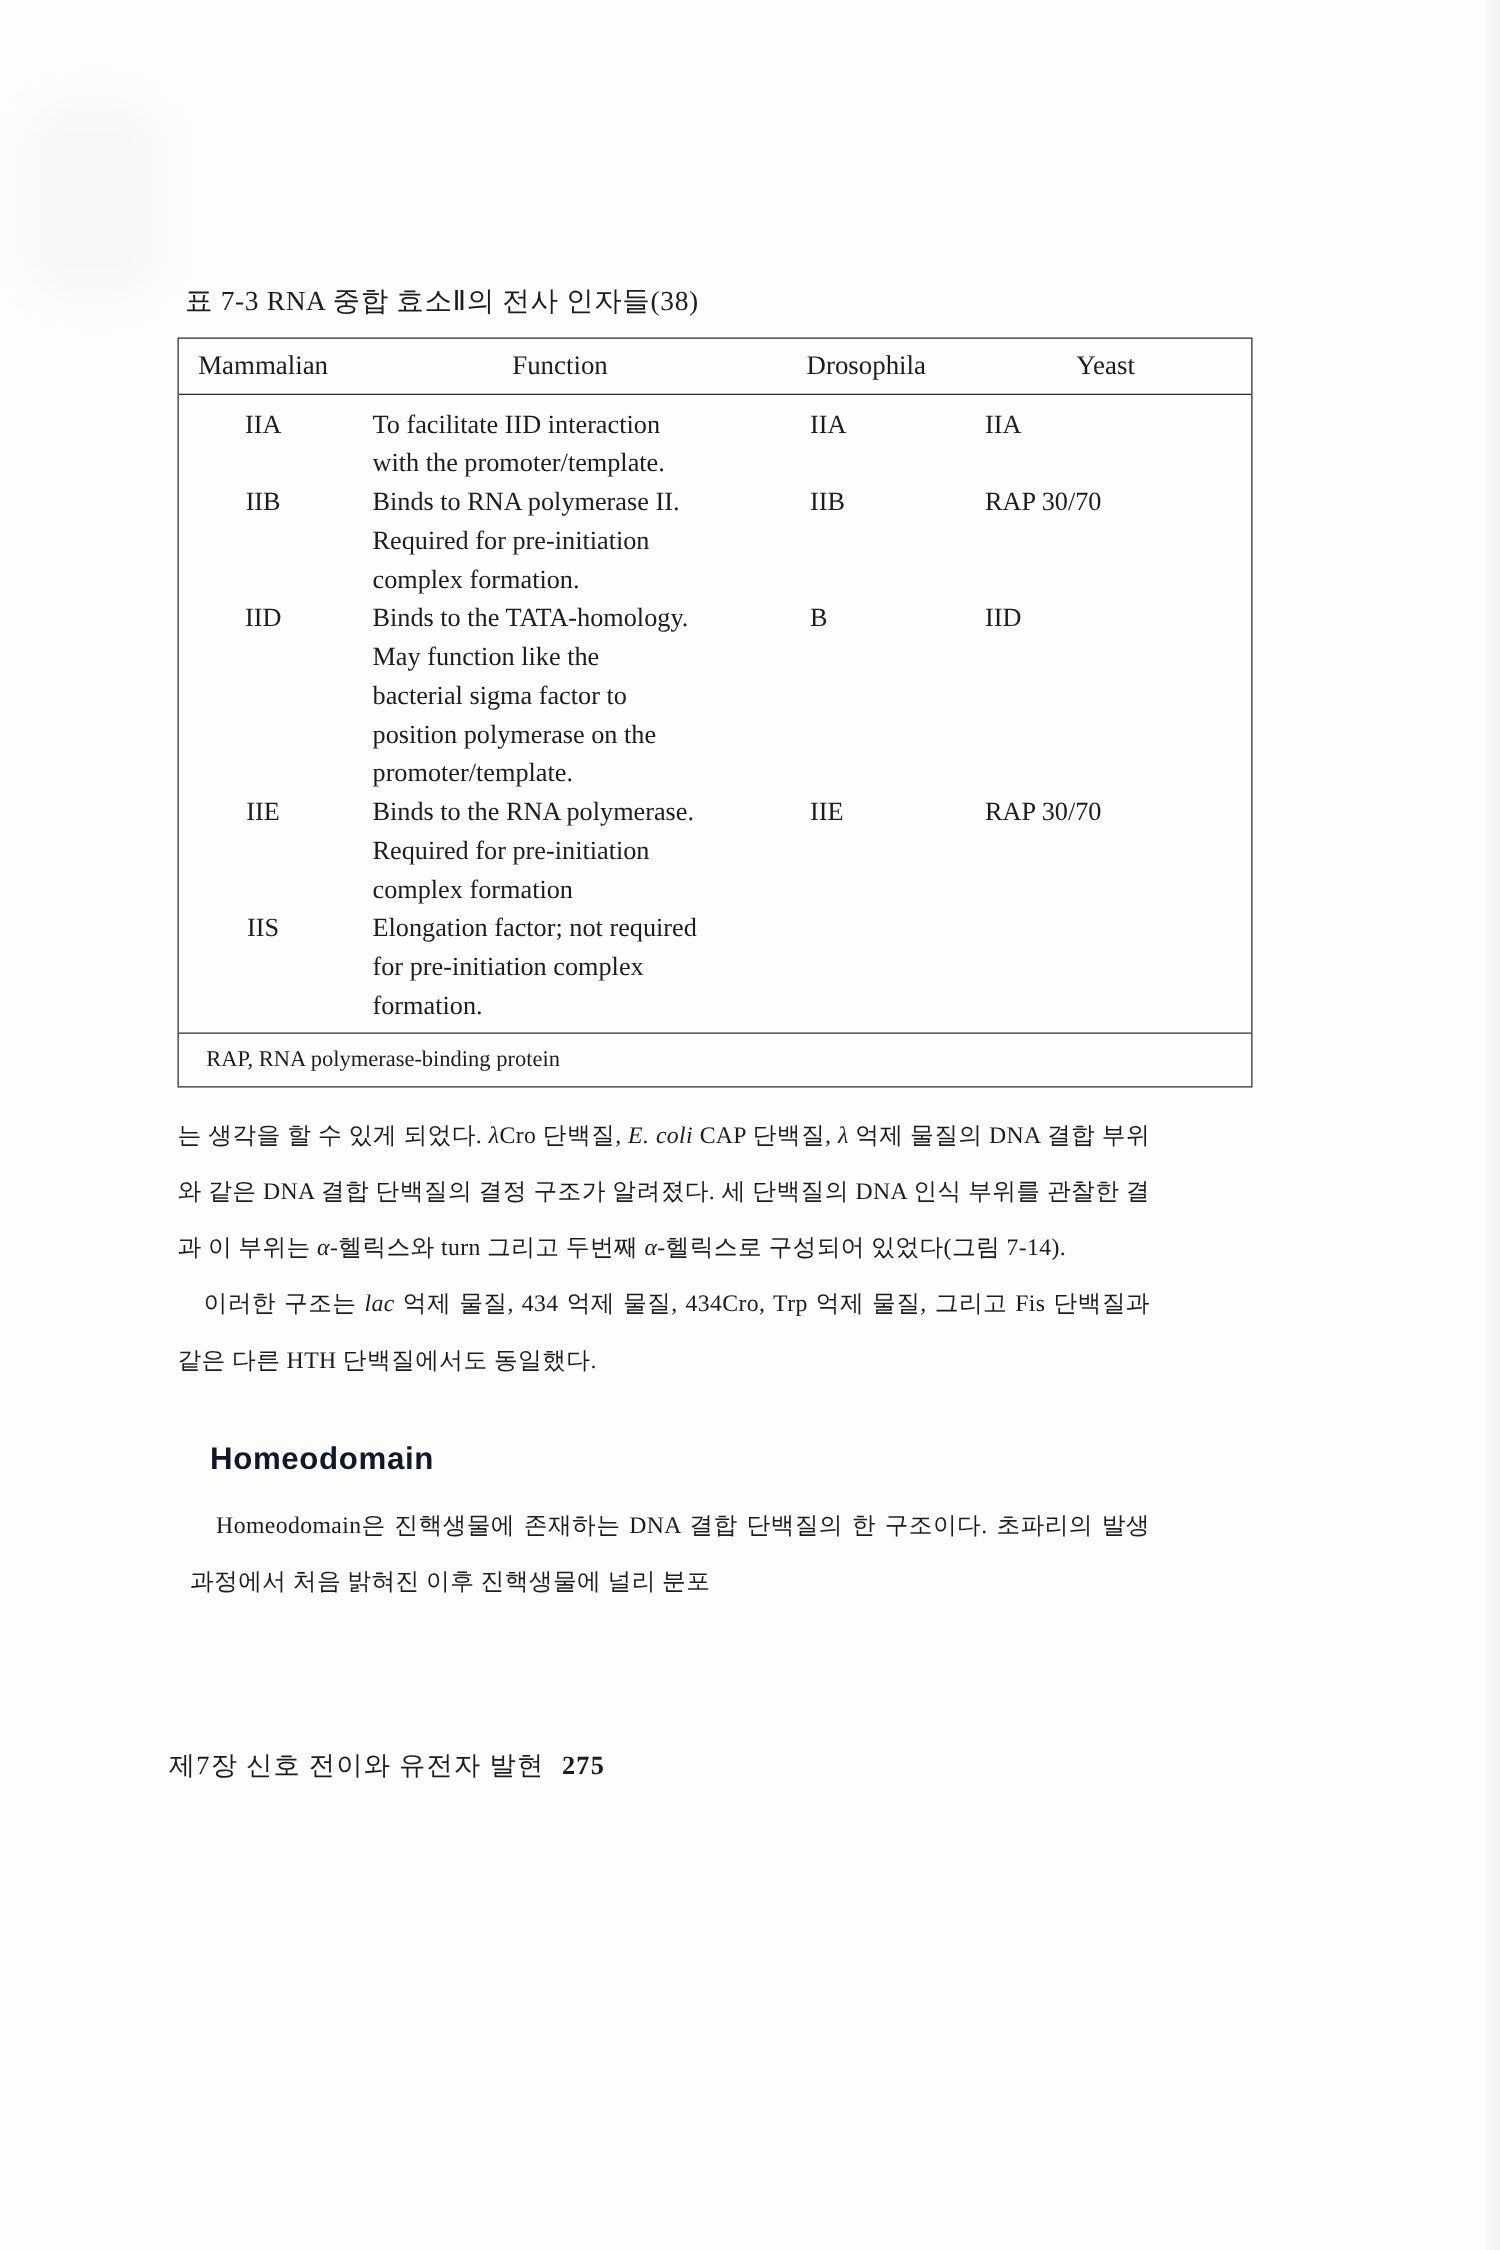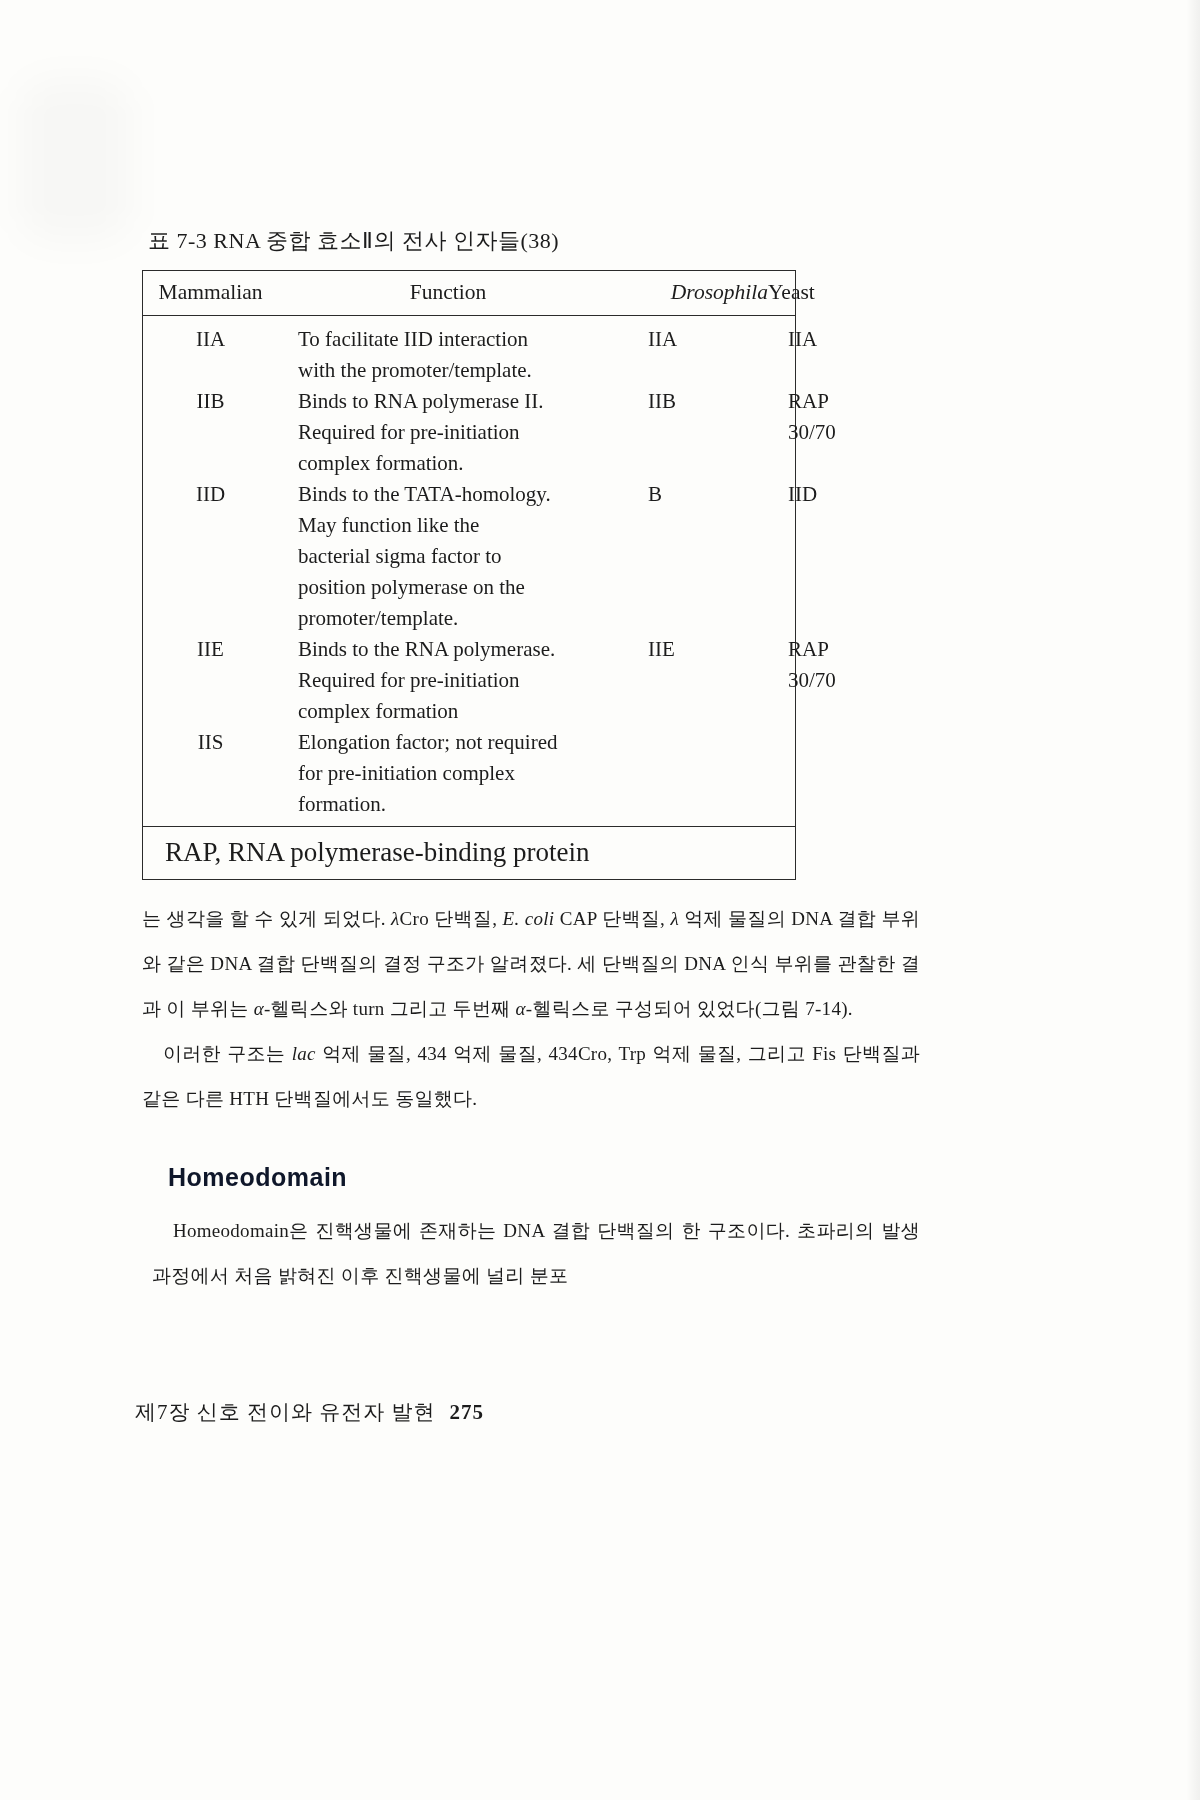--- a/index.html
+++ b/index.html
@@ -21,45 +21,45 @@
   }
   .content{
     position:absolute;left:142px;top:228px;width:778px;
   }
   .caption{
     font-size:22px;line-height:26px;margin:0 0 16px 6px;
     letter-spacing:0.5px;
   }
   .ftable{
     border:1.6px solid #2b2b2b;
-    width:654px;
+    width:860px;
     box-sizing:border-box;
     font-size:21px;
   }
   .trow{
     display:grid;
     grid-template-columns:135px 340px 150px 1fr;
   }
   .thead-row{
     border-bottom:1.6px solid #2b2b2b;
     padding:9px 0 10px 0;
     font-size:21.5px;
   }
   .hcell{text-align:center;}
-  .hcell.italic{font-style:italic;text-align:right;}
+  .hcell.italic{}
   .tbody{padding:8px 0 6px 0;}
   .cell{line-height:31px;}
   .c-mam{text-align:center;}
   .c-fun{padding-left:20px;white-space:pre-line;}
   .c-dro{padding-left:30px;}
   .c-yea{padding-left:20px;}
   .footnote-row{
     border-top:1.6px solid #2b2b2b;
     padding:10px 0 11px 22px;
-    font-size:27px;
+    font-size:18px;
   }
   .bodytext{
     margin-top:16px;
     font-size:19px;
     line-height:45px;
     text-align:justify;
     letter-spacing:0.3px;
   }
   .bodytext p{margin:0;}
   .bodytext p.indent{text-indent:1.1em;}

